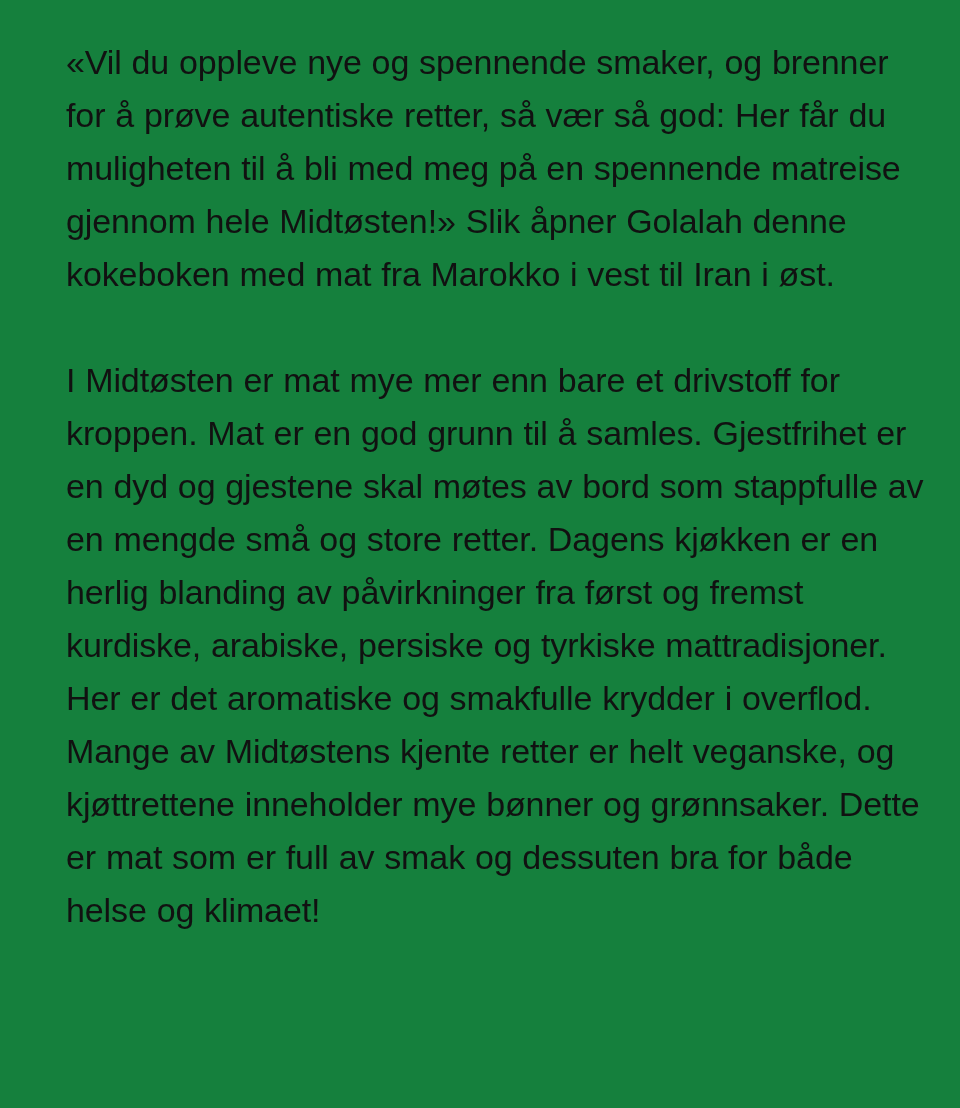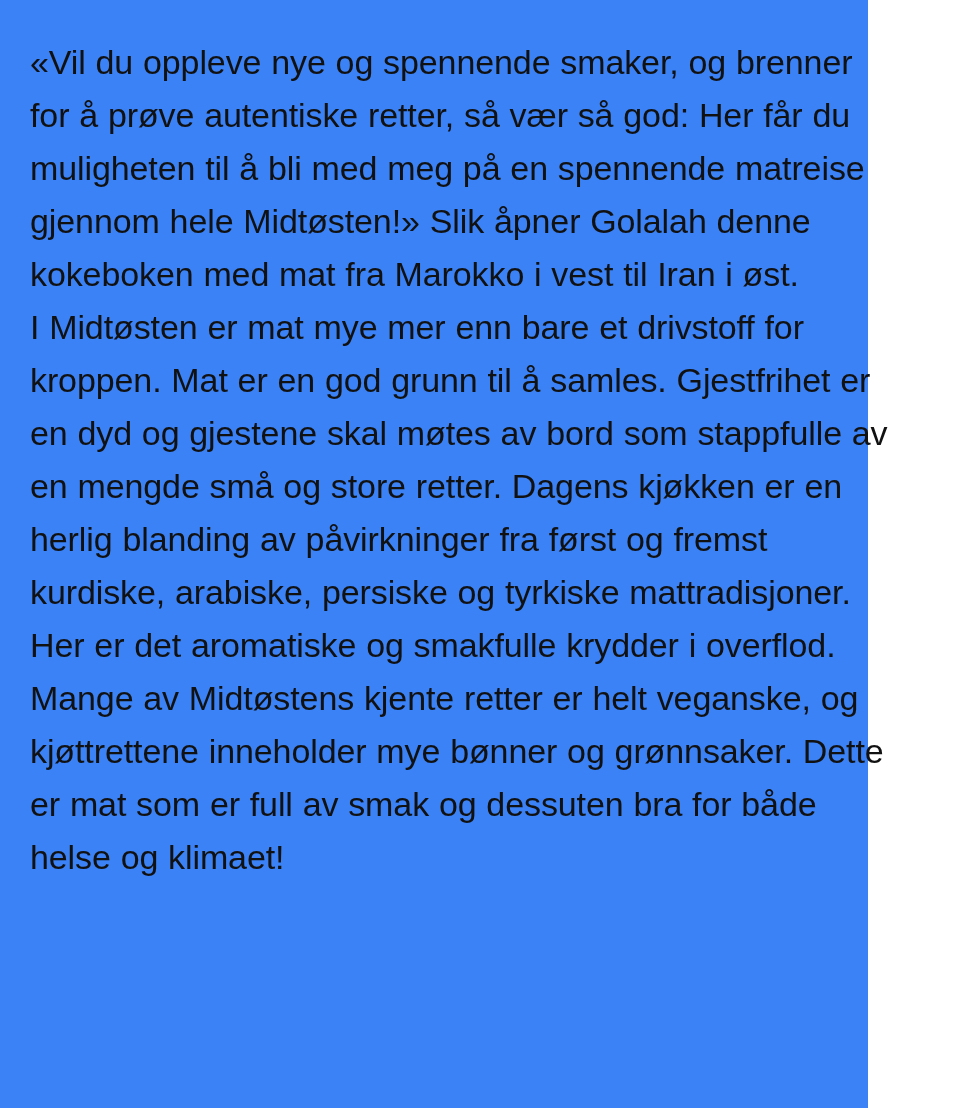--- a/index.html
+++ b/index.html
@@ -11,44 +11,45 @@
     width: 960px;
     height: 1108px;
     background: #ffffff;
     font-family: "Liberation Sans", sans-serif;
     -webkit-font-smoothing: antialiased;
     overflow: hidden;
   }
 
   .page {
     box-sizing: border-box;
-    width: 868px;
+    width: 960px;
     height: 1108px;
-    background: #3b82f6;
-    padding: 36px 50px 0 30px;
+    background: #15803d;
+    padding: 36px 50px 0 66px;
   }
 
   .text-body {
     width: 860px;
   }
 
   .paragraph {
     margin: 0;
     color: #111111;
     font-size: 34px;
     line-height: 53px;
     font-weight: 400;
     letter-spacing: -0.1px;
     word-spacing: 0.5px;
     text-align: left;
     hyphens: none;
     -webkit-hyphens: none;
   }
 
   .paragraph + .paragraph {
+    margin-top: 53px;
   }
 </style>
 </head>
 <body>
 
 <div class="page">
   <article class="text-body">
     <p class="paragraph">«Vil du oppleve nye og spennende smaker, og brenner for å prøve autentiske retter, så vær så god: Her får du muligheten til å bli med meg på en spennende matreise gjennom hele Midtøsten!» Slik åpner Golalah denne kokeboken med mat fra Marokko i vest til Iran i øst.</p>
     <p class="paragraph">I Midtøsten er mat mye mer enn bare et drivstoff for kroppen. Mat er en god grunn til å samles. Gjestfrihet er en dyd og gjestene skal møtes av bord som stappfulle av en mengde små og store retter. Dagens kjøkken er en herlig blanding av påvirkninger fra først og fremst kurdiske, arabiske, persiske og tyrkiske mattradisjoner. Her er det aromatiske og smakfulle krydder i overflod. Mange av Midtøstens kjente retter er helt veganske, og kjøttrettene inneholder mye bønner og grønnsaker. Dette er mat som er full av smak og dessuten bra for både helse og klimaet!</p>
   </article>

